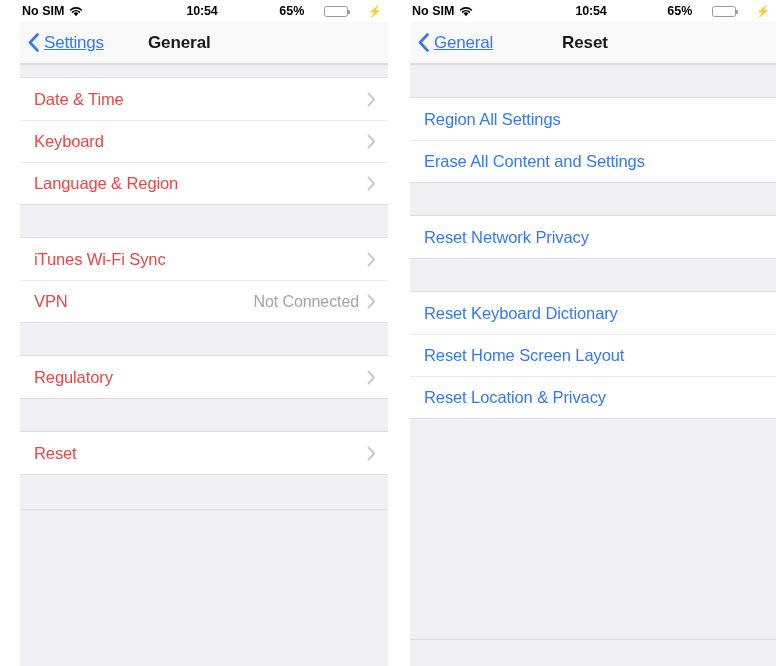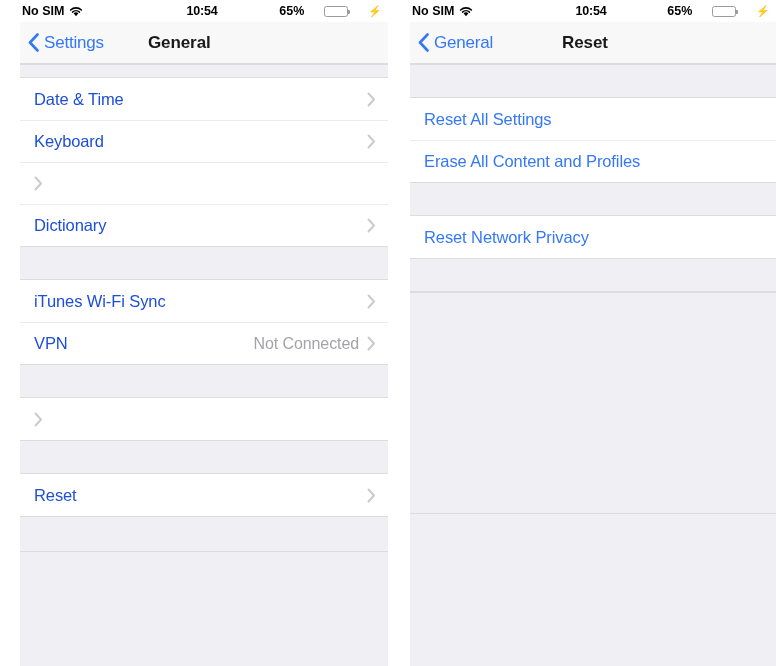--- a/index.html
+++ b/index.html
@@ -113,20 +113,21 @@
     z-index: 2;
   }
   .back-chevron {
     display: block;
     flex: 0 0 auto;
   }
   .back-label {
     font-size: 17px;
     color: #3478f6;
     letter-spacing: -0.2px;
+    text-decoration: underline;
   }
   .nav-title {
     position: absolute;
     left: 0; right: 0;
     text-align: center;
     font-size: 17px;
     font-weight: bold;
     color: #1a1a1a;
     letter-spacing: -0.1px;
     pointer-events: none;
@@ -158,21 +159,21 @@
     background: #ffffff;
     box-sizing: border-box;
     cursor: pointer;
   }
   .row + .row {
     border-top: 1px solid #eceaec;
     align-items: center;
   }
   .row-label {
     font-size: 16.5px;
-    color: #1d4ed8;
+    color: #ef4444;
     letter-spacing: -0.1px;
     flex: 1 1 auto;
   }
   .row-label.link { color: #3478f6; }
   .row-value {
     font-size: 16px;
     color: #a3a3a8;
     letter-spacing: -0.1px;
     margin-right: 8px;
   }
@@ -229,28 +230,21 @@
             </div>
             <div class="row">
               <span class="row-label">Keyboard</span>
               <span style="display: flex;">
                 <svg width="9" height="15" viewBox="0 0 9 15" class="disclosure">
                   <path d="M1.5 1.5 L7 7.5 L1.5 13.5" fill="none" stroke="#c9c9ce" stroke-width="1.9" stroke-linecap="round" stroke-linejoin="round"></path>
                 </svg>
               </span>
             </div>
             <div class="row">
-              <span style="display: flex;">
-                <svg width="9" height="15" viewBox="0 0 9 15" class="disclosure">
-                  <path d="M1.5 1.5 L7 7.5 L1.5 13.5" fill="none" stroke="#c9c9ce" stroke-width="1.9" stroke-linecap="round" stroke-linejoin="round"></path>
-                </svg>
-              </span>
-            </div>
-            <div class="row">
-              <span class="row-label">Dictionary</span>
+              <span class="row-label">Language &amp; Region</span>
               <span style="display: flex;">
                 <svg width="9" height="15" viewBox="0 0 9 15" class="disclosure">
                   <path d="M1.5 1.5 L7 7.5 L1.5 13.5" fill="none" stroke="#c9c9ce" stroke-width="1.9" stroke-linecap="round" stroke-linejoin="round"></path>
                 </svg>
               </span>
             </div>
           </div>
           <div class="gap" style="height: 32px;"></div>
           <div class="group">
             <div class="row">
@@ -267,20 +261,21 @@
               <span style="display: flex;">
                 <svg width="9" height="15" viewBox="0 0 9 15" class="disclosure">
                   <path d="M1.5 1.5 L7 7.5 L1.5 13.5" fill="none" stroke="#c9c9ce" stroke-width="1.9" stroke-linecap="round" stroke-linejoin="round"></path>
                 </svg>
               </span>
             </div>
           </div>
           <div class="gap" style="height: 32px;"></div>
           <div class="group">
             <div class="row">
+              <span class="row-label">Regulatory</span>
               <span style="display: flex;">
                 <svg width="9" height="15" viewBox="0 0 9 15" class="disclosure">
                   <path d="M1.5 1.5 L7 7.5 L1.5 13.5" fill="none" stroke="#c9c9ce" stroke-width="1.9" stroke-linecap="round" stroke-linejoin="round"></path>
                 </svg>
               </span>
             </div>
           </div>
           <div class="gap" style="height: 32px;"></div>
           <div class="group">
             <div class="row">
@@ -325,31 +320,42 @@
               </svg>
             </span>
             <span class="back-label">General</span>
           </div>
           <div class="nav-title">Reset</div>
         </div>
         <div class="table-view">
           <div class="gap" style="height: 32px;"></div>
           <div class="group">
             <div class="row">
-              <span class="row-label link">Reset All Settings</span>
-            </div>
-            <div class="row">
-              <span class="row-label link">Erase All Content and Profiles</span>
+              <span class="row-label link">Region All Settings</span>
+            </div>
+            <div class="row">
+              <span class="row-label link">Erase All Content and Settings</span>
             </div>
           </div>
           <div class="gap" style="height: 32px;"></div>
           <div class="group">
             <div class="row">
               <span class="row-label link">Reset Network Privacy</span>
             </div>
           </div>
           <div class="gap" style="height: 32px;"></div>
+          <div class="group">
+            <div class="row">
+              <span class="row-label link">Reset Keyboard Dictionary</span>
+            </div>
+            <div class="row">
+              <span class="row-label link">Reset Home Screen Layout</span>
+            </div>
+            <div class="row">
+              <span class="row-label link">Reset Location &amp; Privacy</span>
+            </div>
+          </div>
           <div class="gap" style="height: 220px;"></div>
           <div class="gap-plain" style="height: 400px;"></div>
         </div>
       </div>
     </div>
   </div>
 
 </body></html>

